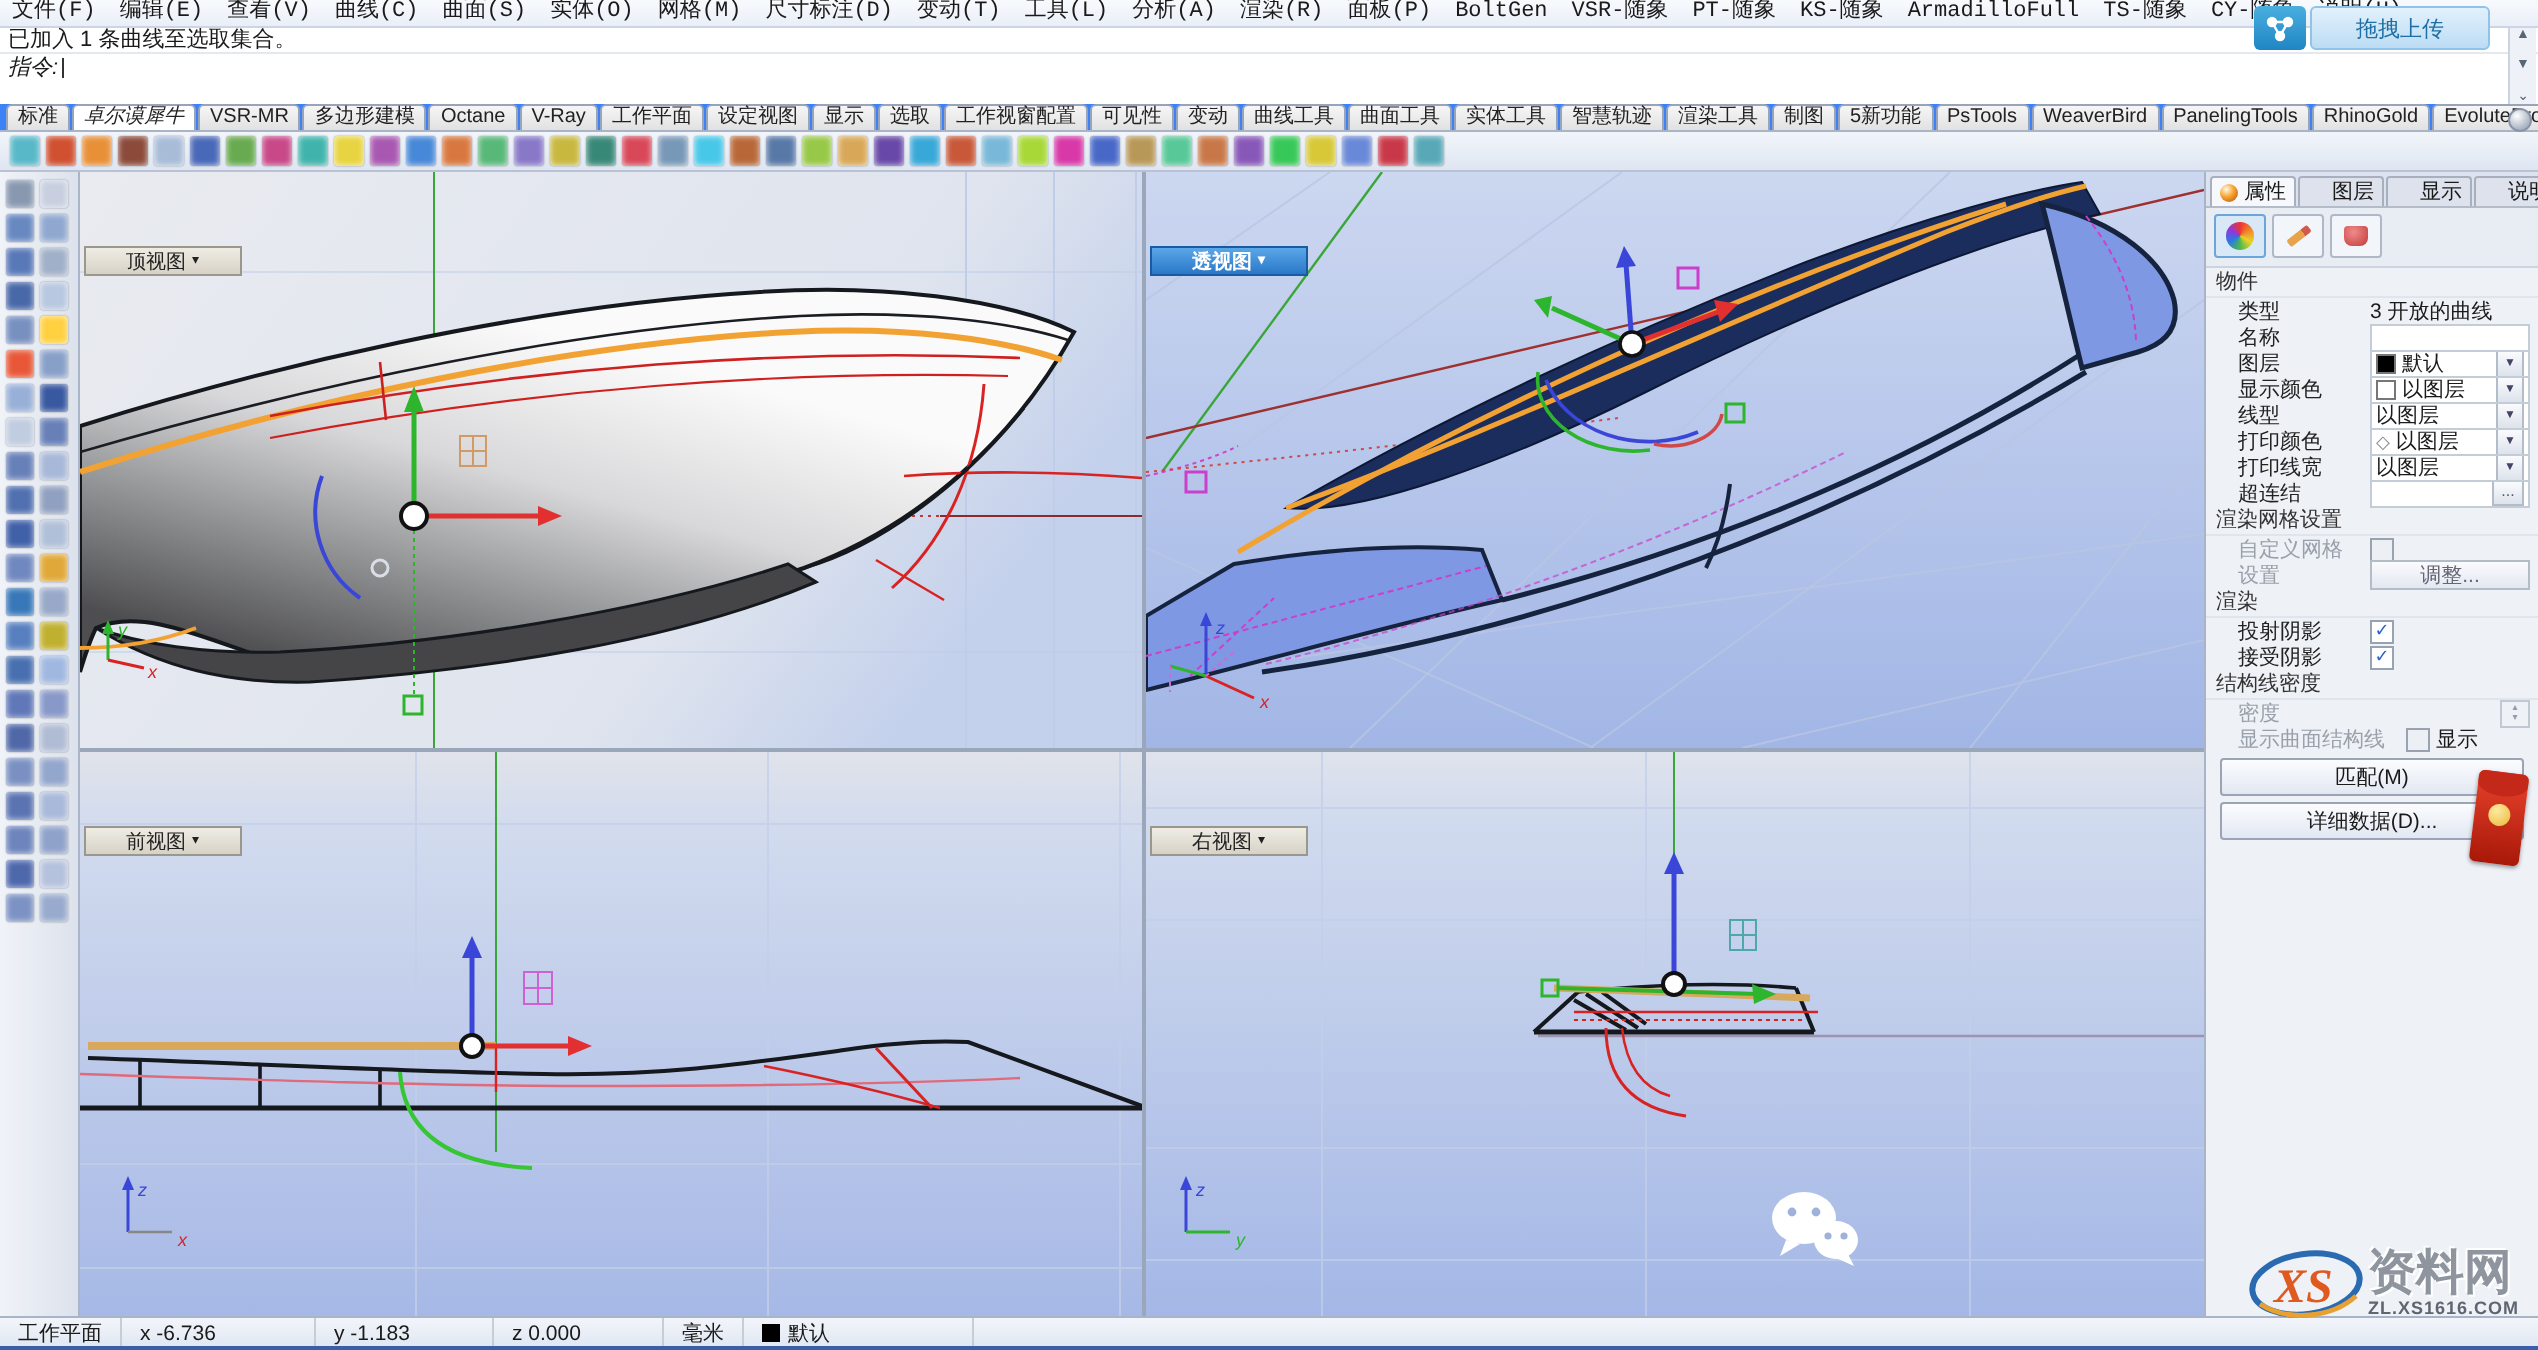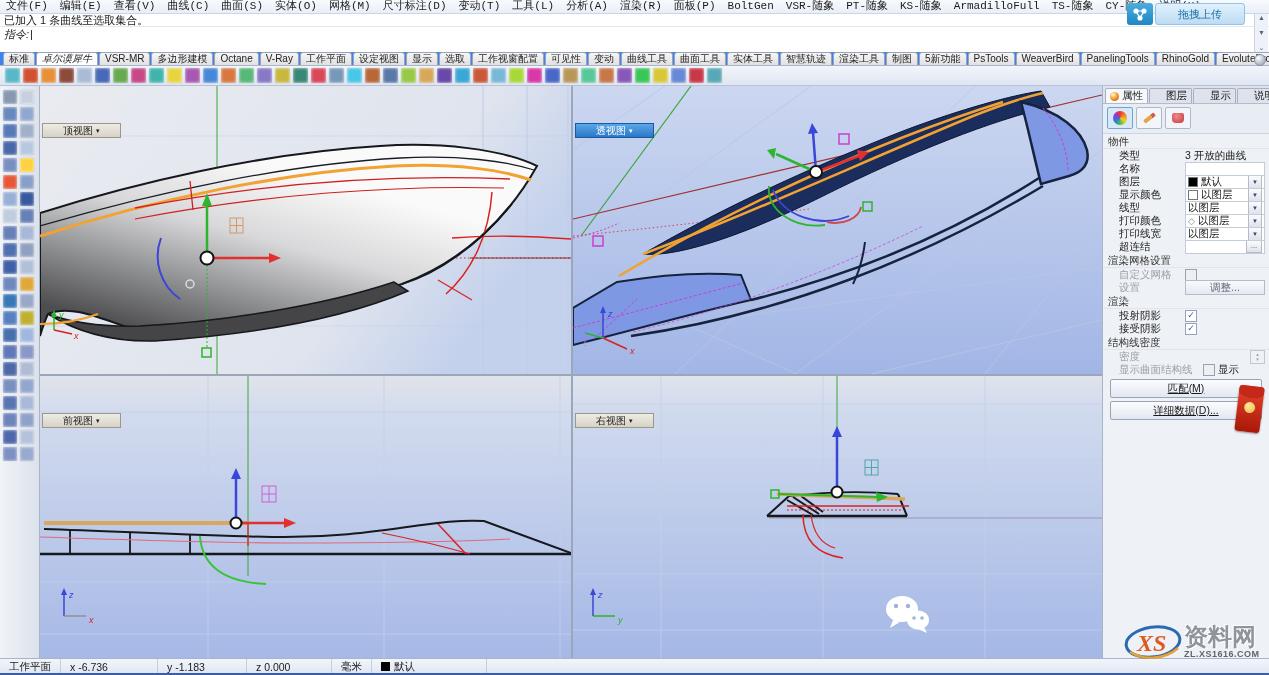--- a/index.html
+++ b/index.html
@@ -39,21 +39,21 @@
   
   .viewports{position:absolute;left:40px;top:86px;width:1062px;height:572px;background:#9aa6ba;}
   .vp{position:absolute;overflow:hidden;background:#c4d1ec;}
   .vp svg{position:absolute;left:0;top:0;}
   .vp-top{left:0;top:0;width:531px;height:288px;}
   .vp-persp{left:533px;top:0;width:529px;height:288px;}
   .vp-front{left:0;top:290px;width:531px;height:282px;}
   .vp-right{left:533px;top:290px;width:529px;height:282px;}
   .vp-label{position:absolute;left:2px;top:1px;display:flex;align-items:center;gap:3px;height:13px;font-size:10px;
             background:linear-gradient(#efece4,#d6d2c6);border:1px solid #9a978c;padding:0 20px;color:#222;z-index:5;margin-top:36px;}
-  .vp-label.active{background:linear-gradient(#5aa7e8,#2a77c8);color:#fff;border-color:#1a5aa0;}
+  .vp-label.active{background:linear-gradient(#5aa7e8,#2a77c8);color:#fff;border-color:#1a5aa0;font-weight:bold;}
   .vp-label .car{font-size:7px;line-height:7px;}
   
   .right-panel{position:absolute;left:1102px;top:86px;width:167px;height:572px;background:#eef1f6;border-left:1px solid #aab4c8;
                font-size:10.5px;box-sizing:border-box;}
   .p-tabs{display:flex;align-items:flex-end;height:17px;background:#dde3ee;border-bottom:1px solid #b4bcca;padding-left:2px;}
   .p-tab{display:flex;gap:3px;align-items:center;height:14px;padding:0 4px;border:1px solid #a8b0c0;border-bottom:none;
          background:#dde2ec;border-radius:2px 2px 0 0;margin-right:1px;white-space:nowrap;}
   .p-tab.active{background:#f6f8fb;}
   .pt-ic{width:9px;height:9px;border-radius:2px;flex:none;}
   .pt-ic.ball{border-radius:50%;background:radial-gradient(circle at 35% 30%,#fffbe8,#f7a22c 45%,#b34a10);}
@@ -77,21 +77,21 @@
   .cb{width:10px;height:10px;border:1px solid #98a2b0;background:#fff;font-size:9px;line-height:9px;text-align:center;flex:none;color:#2a62c8;}
   .cb.on::before{content:"✓";}
   .cb.dis{background:#eceff4;}
   .spin{width:13px;height:12px;margin-left:auto;border:1px solid #c0c8d4;background:#eef1f6;display:flex;flex-direction:column;
         align-items:center;justify-content:center;font-size:5px;line-height:5px;color:#99a;}
   .mini-btn{width:14px;height:11px;border:1px solid #b4bcc8;background:linear-gradient(#fafbfd,#dde3ec);font-size:8px;
             line-height:9px;text-align:center;color:#556;margin-left:auto;}
   .adjust-btn{flex:1;height:13px;border:1px solid #b4bcc8;background:linear-gradient(#fafbfd,#e3e8f1);color:#667;
               display:flex;align-items:center;justify-content:center;}
   .p-btn{height:17px;border:1px solid #9aa4b4;border-radius:2px;background:linear-gradient(#fbfcfe,#e2e8f2);
-         display:flex;align-items:center;justify-content:center;margin:3px 7px 0;font-size:10.5px;text-decoration:underline;}
+         display:flex;align-items:center;justify-content:center;margin:3px 7px 0;font-size:10.5px;}
   
   .statusbar{position:absolute;left:0;top:658px;width:100%;height:15px;background:linear-gradient(#f2f5fa,#e0e7f3);
              border-top:1px solid #aab4c8;display:flex;align-items:stretch;font-size:10.5px;}
   .sb-cell{padding:0 9px;border-right:1px solid #c5cdd9;display:flex;align-items:center;white-space:nowrap;gap:4px;}
   .sb-cell.bold{font-weight:bold;}
   .sb-sq{width:9px;height:9px;background:#000;flex:none;}
   
   .wechat-mark{position:absolute;left:884px;top:594px;display:flex;align-items:center;gap:6px;z-index:30;}
   .wechat-text{font-size:25px;font-weight:bold;color:#fff;letter-spacing:2px;
                text-shadow:1px 1px 1px #8d9cc0,-1px -1px 1px #aab8d8;}

